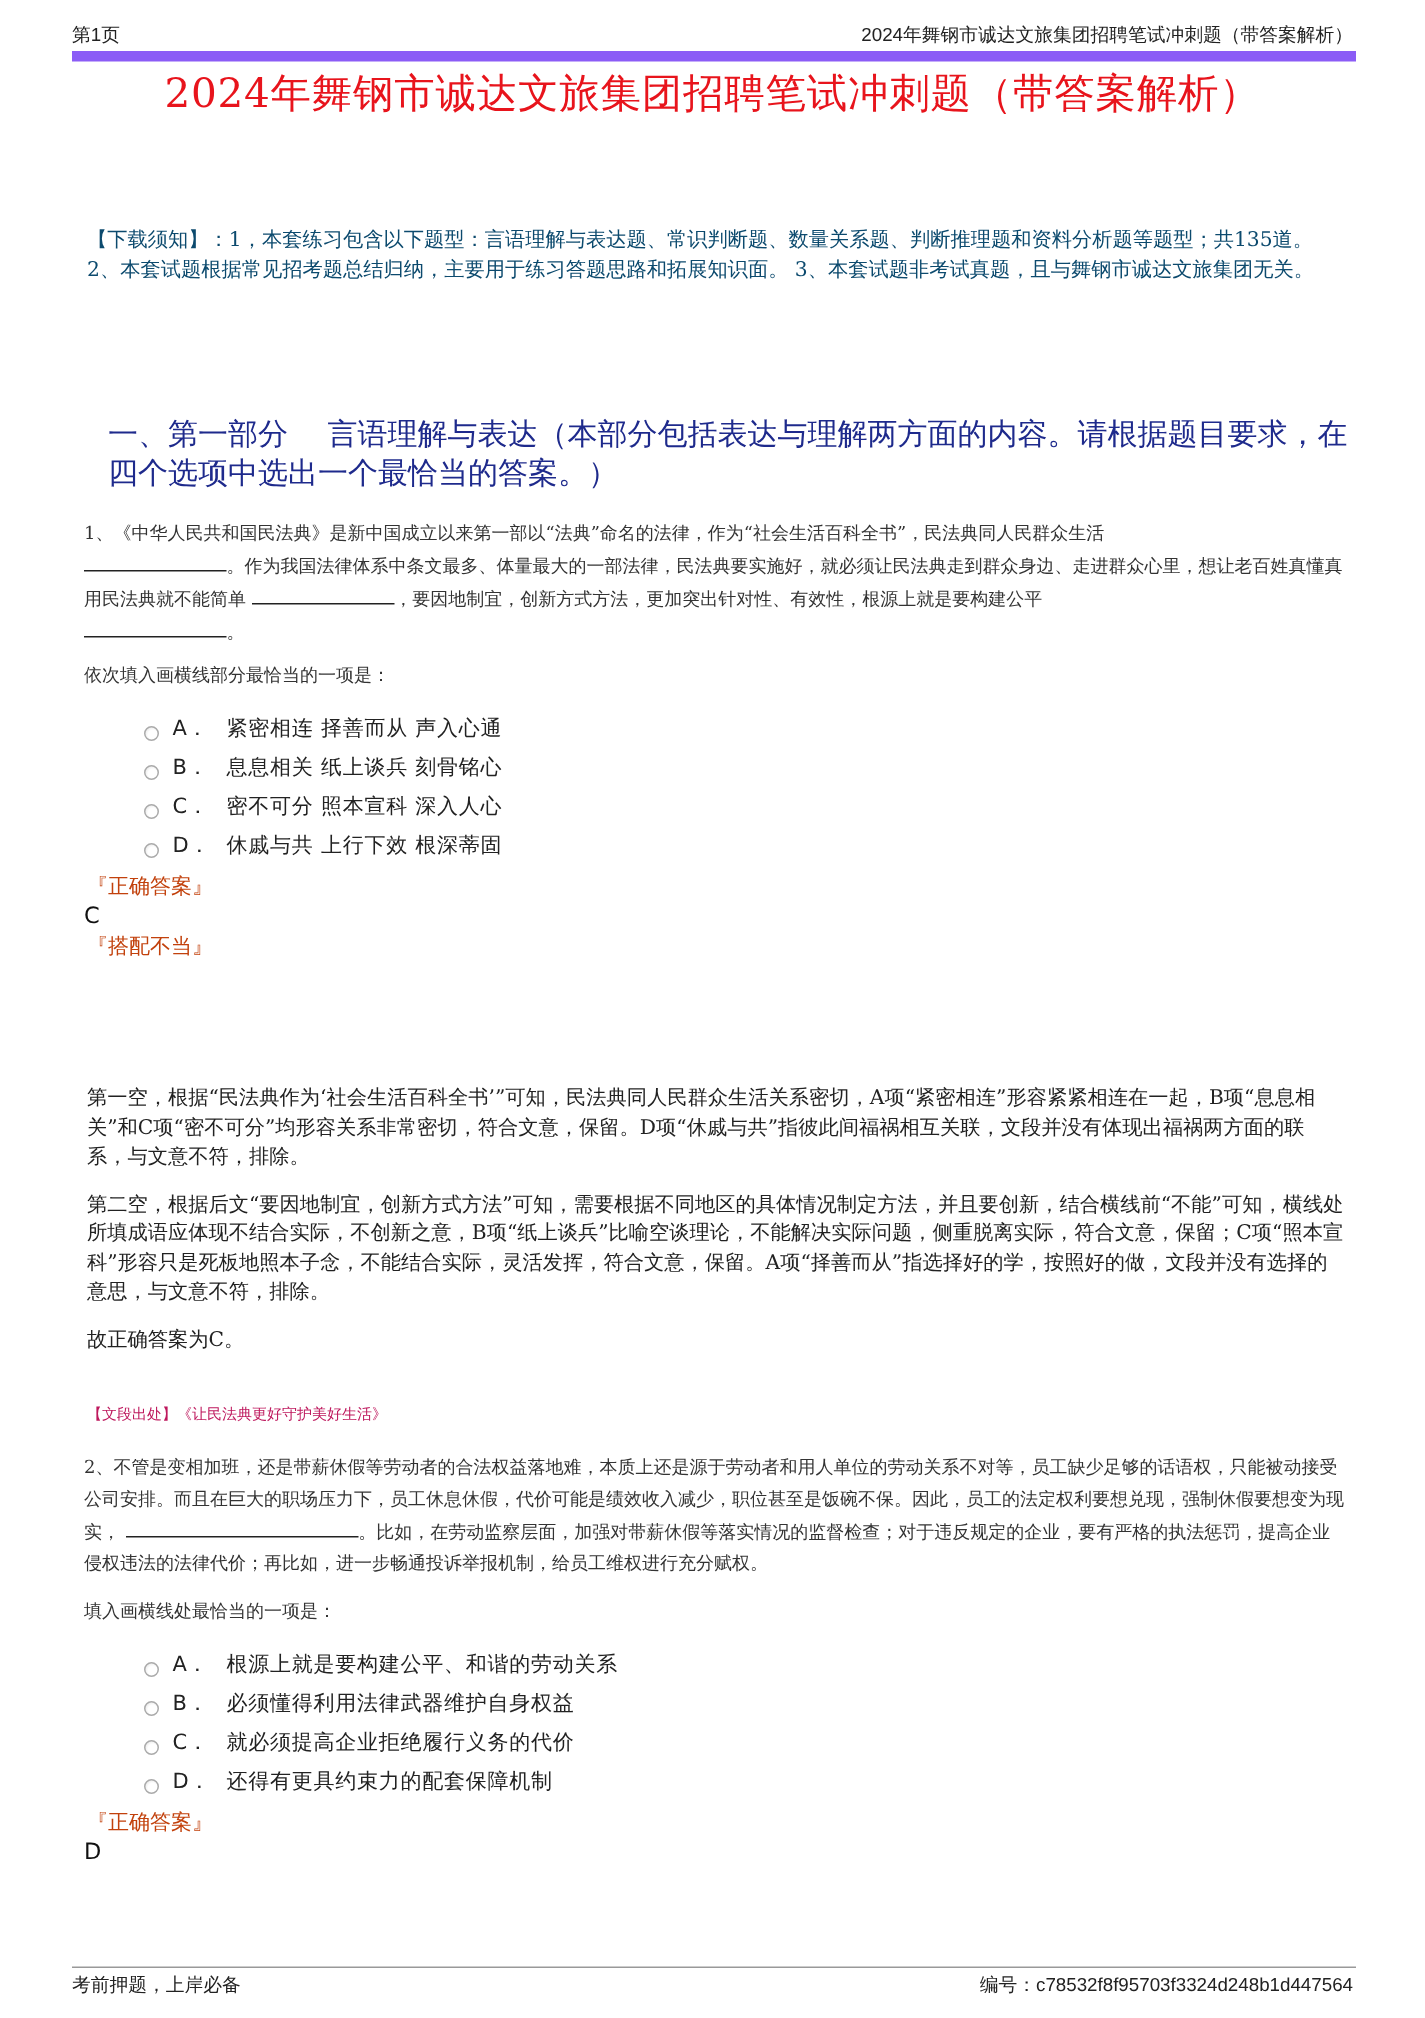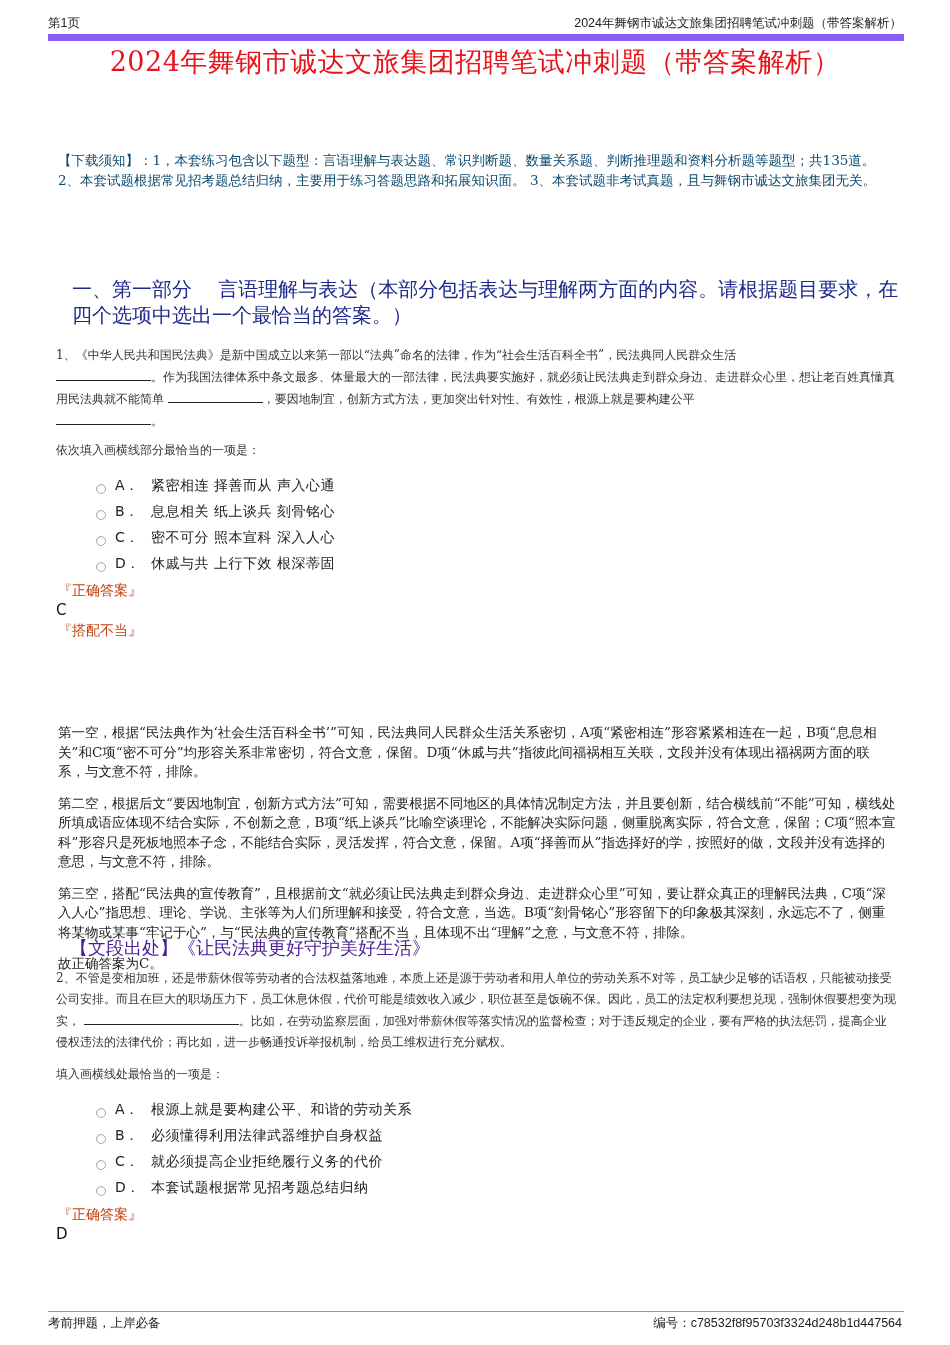--- a/index.html
+++ b/index.html
@@ -58,21 +58,21 @@
   .answer-letter {
     position: absolute; left: 56px; font-size: 15px; color: #111;
     font-family: "DejaVu Sans", "Liberation Sans", sans-serif;
   }
   .analysis {
     position: absolute; left: 58px; width: 838px;
     font-size: 13.5px; line-height: 19.5px; color: #222;
   }
   .analysis p { margin: 0 0 12px 0; }
   .source {
-    position: absolute; left: 58px; top: 936px; font-size: 18px; color: #4c1d95; margin-left: 12px;
+    position: absolute; left: 58px; top: 936px; font-size: 10px; color: #be185d;
   }
   .page-footer {
     position: absolute; left: 48px; right: 46px; top: 1311px;
     border-top: 1px solid #999; height: 22px;
     font-size: 12.5px; color: #222;
     font-family: "Liberation Sans", "DejaVu Sans", sans-serif;
   }
   .page-footer .left { position: absolute; left: 0; top: 3px; }
   .page-footer .right { position: absolute; right: 2px; top: 3px; }
 </style>
@@ -122,21 +122,20 @@
   </div>
 </div>
 
 <div class="label-block" style="top:582px;">『正确答案』</div>
 <div class="answer-letter" style="top:601px;">C</div>
 <div class="label-block" style="top:622px;">『搭配不当』</div>
 
 <div class="analysis" style="top:689px;margin-top:34px;">
   <p>第一空，根据“民法典作为‘社会生活百科全书’”可知，民法典同人民群众生活关系密切，A项“紧密相连”形容紧紧相连在一起，B项“息息相关”和C项“密不可分”均形容关系非常密切，符合文意，保留。D项“休戚与共”指彼此间福祸相互关联，文段并没有体现出福祸两方面的联系，与文意不符，排除。</p>
   <p>第二空，根据后文“要因地制宜，创新方式方法”可知，需要根据不同地区的具体情况制定方法，并且要创新，结合横线前“不能”可知，横线处所填成语应体现不结合实际，不创新之意，B项“纸上谈兵”比喻空谈理论，不能解决实际问题，侧重脱离实际，符合文意，保留；C项“照本宣科”形容只是死板地照本子念，不能结合实际，灵活发挥，符合文意，保留。A项“择善而从”指选择好的学，按照好的做，文段并没有选择的意思，与文意不符，排除。</p>
-  <p>第三空，搭配“民法典的宣传教育”，且根据前文“就必须让民法典走到群众身边、走进群众心里”可知，要让群众真正的理解民法典，C项“深入人心”指思想、理论、学说、主张等为人们所理解和接受，符合文意，当选。B项“刻骨铭心”形容留下的印象极其深刻，永远忘不了，侧重将某物或某事“牢记于心”，与“民法典的宣传教育”搭配不当，且体现不出“理解”之意，与文意不符，排除。</p>
   <p>故正确答案为C。</p>
 </div>
 
 <div class="source">【文段出处】《让民法典更好守护美好生活》</div>
 
 <div class="question" style="top:968px;">
   <span>2、不管是变相加班，还是带薪休假等劳动者的合法权益落地难，本质上还是源于劳动者和用人单位的劳动关系不对等，员工缺少足够的话语权，只能被动接受公司安排。而且在巨大的职场压力下，员工休息休假，代价可能是绩效收入减少，职位甚至是饭碗不保。因此，员工的法定权利要想兑现，强制休假要想变为现实，</span>
   <span class="blank" style="width:155px;"></span><span>。比如，在劳动监察层面，加强对带薪休假等落实情况的监督检查；对于违反规定的企业，要有严格的执法惩罚，提高企业侵权违法的法律代价；再比如，进一步畅通投诉举报机制，给员工维权进行充分赋权。</span>
 </div>
 
@@ -154,21 +153,21 @@
     <span class="opt-text">必须懂得利用法律武器维护自身权益</span>
   </div>
   <div class="option">
     <span class="radio"></span>
     <span class="opt-letter">C．</span>
     <span class="opt-text">就必须提高企业拒绝履行义务的代价</span>
   </div>
   <div class="option">
     <span class="radio"></span>
     <span class="opt-letter">D．</span>
-    <span class="opt-text">本套试题根据常见招考题总结归纳</span>
+    <span class="opt-text">还得有更具约束力的配套保障机制</span>
   </div>
 </div>
 
 <div class="label-block" style="top:1206px;">『正确答案』</div>
 <div class="answer-letter" style="top:1225px;">D</div>
 
 <div class="page-footer">
   <span class="left">考前押题，上岸必备</span>
   <span class="right">编号：c78532f8f95703f3324d248b1d447564</span>
 </div>

